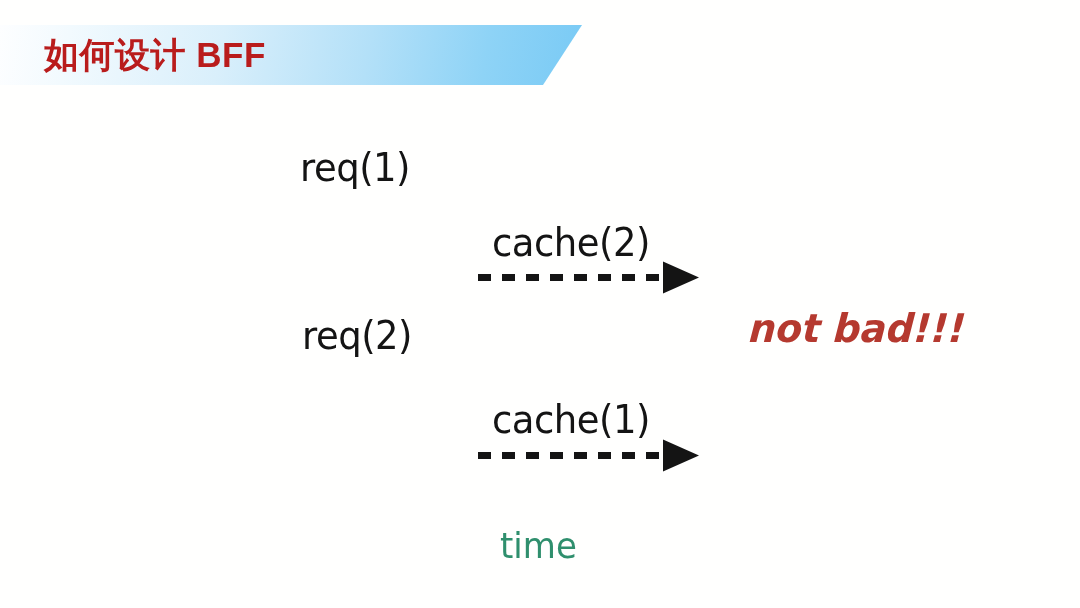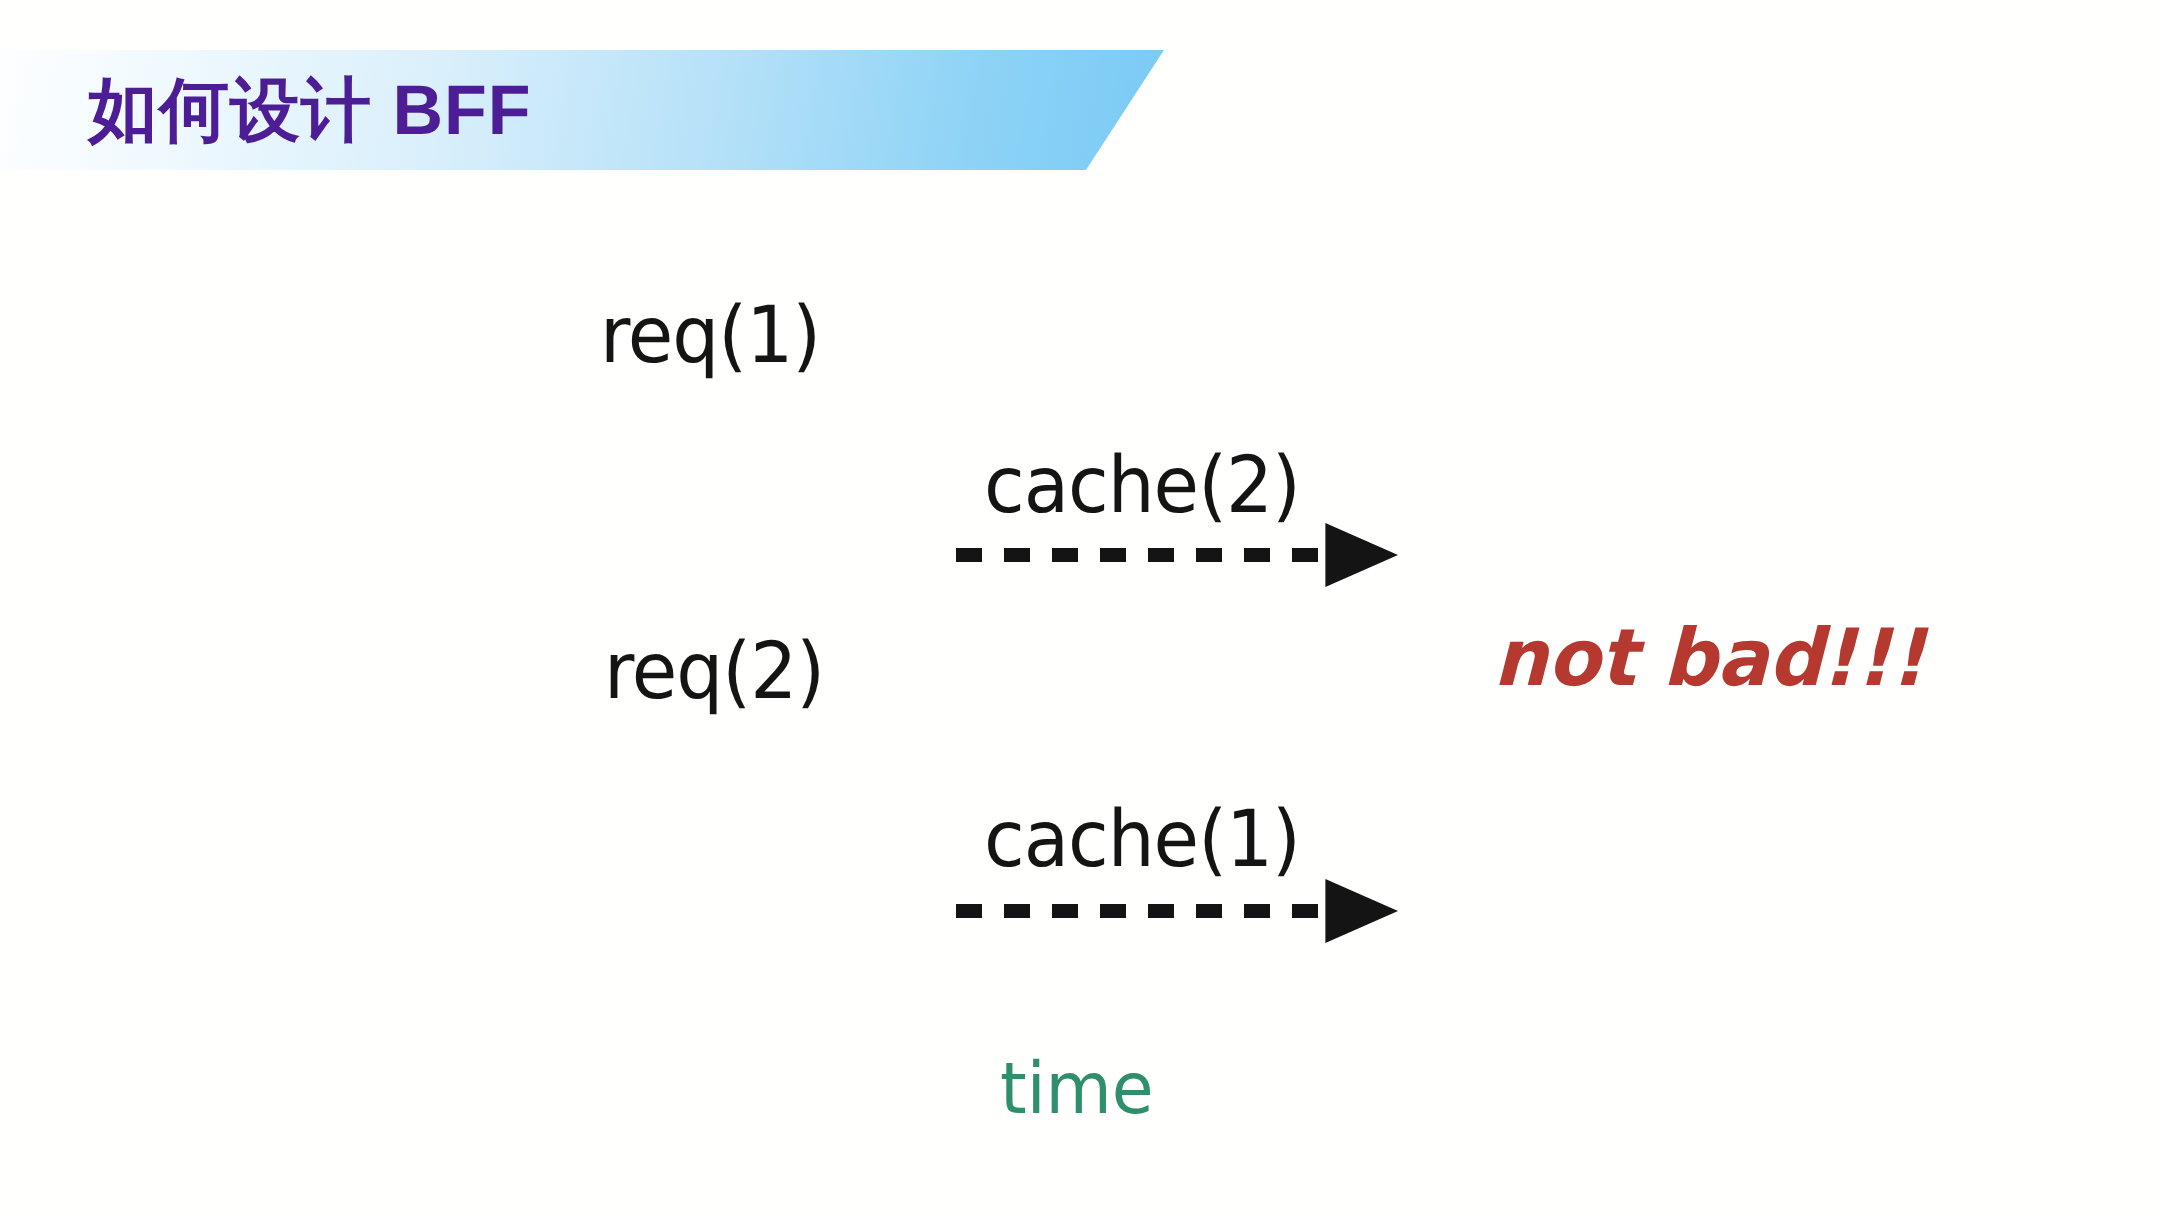--- a/index.html
+++ b/index.html
@@ -41,21 +41,21 @@
     position: absolute;
     left: 44px;
     top: 26px;
     height: 58px;
     display: flex;
     align-items: center;
     font-family: "Liberation Sans", sans-serif;
     font-weight: bold;
     font-size: 35px;
     letter-spacing: 0.5px;
-    color: #4c1d95;
+    color: #b91c1c;
     white-space: nowrap;
   }
 
   
   #diagram {
     position: absolute;
     left: 0;
     top: 0;
     width: 1080px;
     height: 608px;

